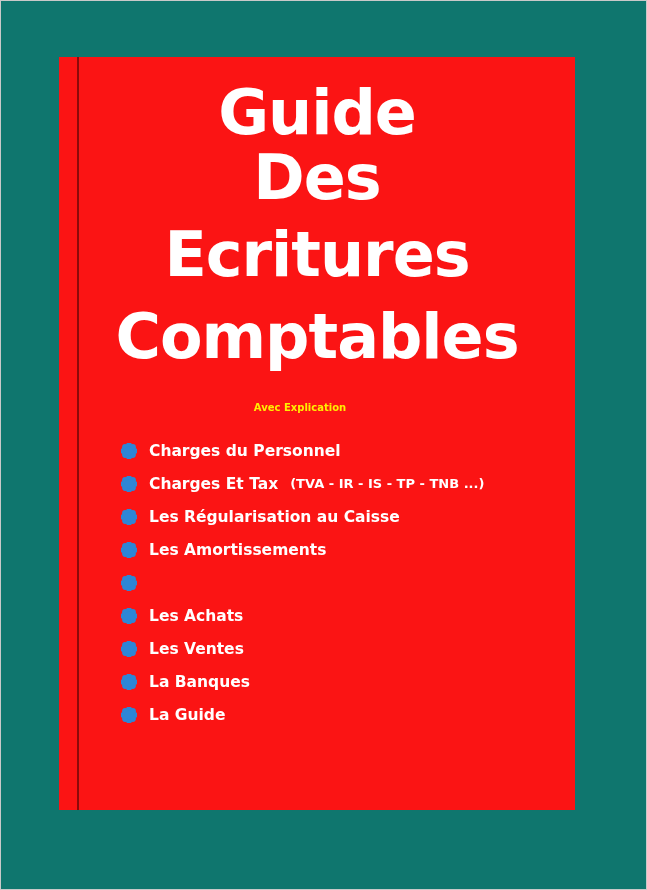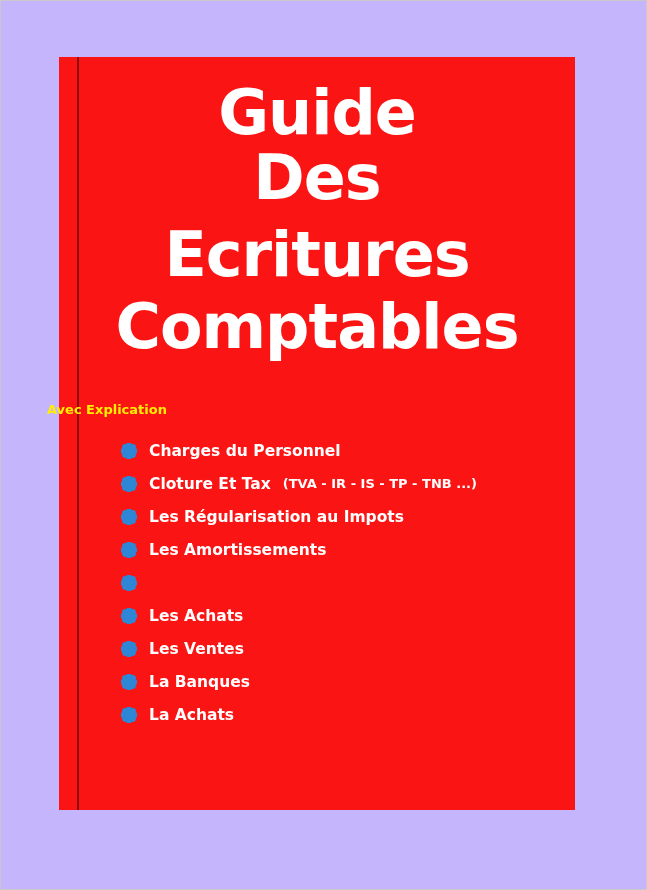--- a/index.html
+++ b/index.html
@@ -10,21 +10,21 @@
   body {
     width: 647px;
     height: 890px;
     font-family: "DejaVu Sans", sans-serif;
     overflow: hidden;
   }
   .page {
     position: relative;
     width: 647px;
     height: 890px;
-    background: #c4b5fd;
+    background: #0f766e;
     box-sizing: border-box;
   }
   
   .page-border {
     position: absolute;
     left: 0;
     top: 0;
     width: 647px;
     height: 890px;
     border: 1px solid #c9c9c9;
@@ -60,33 +60,33 @@
   .title-line {
     color: #ffffff;
     font-family: "DejaVu Sans", sans-serif;
     font-weight: bold;
     letter-spacing: -1px;
     line-height: 1.02;
     white-space: nowrap;
   }
   .t1 { font-size: 62px; margin-bottom: 2px; }
   .t2 { font-size: 62px; margin-bottom: 14px; }
-  .t3 { font-size: 62px; margin-bottom: 8px; }
+  .t3 { font-size: 62px; margin-bottom: 18px; }
   .t4 { font-size: 62px; }
 
   .subtitle {
     position: absolute;
     right: 12px;
     top: 345px;
     width: 516px;
-    text-align: left;
+    text-align: center;
     padding-right: 10px;
     box-sizing: border-box;
     color: #ffee00;
-    font-size: 13px;
+    font-size: 10px;
     font-weight: bold;
     font-family: "DejaVu Sans", sans-serif;
   }
   .bullet-list {
     position: absolute;
     left: 62px;
     top: 377px;
     width: 440px;
     margin: 0;
     padding: 0;
@@ -169,40 +169,40 @@
                 <circle cx="8" cy="13.4" r="3.1"></circle>
                 <circle cx="2.6" cy="8" r="3.1"></circle>
                 <circle cx="11.8" cy="4.2" r="3.1"></circle>
                 <circle cx="11.8" cy="11.8" r="3.1"></circle>
                 <circle cx="4.2" cy="11.8" r="3.1"></circle>
                 <circle cx="4.2" cy="4.2" r="3.1"></circle>
                 <circle cx="8" cy="8" r="4.2"></circle>
               </g>
             </svg>
         </span>
-        <span class="bullet-text">Cloture Et Tax</span>
+        <span class="bullet-text">Charges Et Tax</span>
         <span class="bullet-note">(TVA - IR - IS - TP - TNB ...)</span>
       </li>
       <li class="bullet-item">
         <span class="bullet-icon">
           <svg width="16" height="16" viewBox="0 0 16 16">
               <g fill="#2e86d6">
                 <circle cx="8" cy="2.6" r="3.1"></circle>
                 <circle cx="13.4" cy="8" r="3.1"></circle>
                 <circle cx="8" cy="13.4" r="3.1"></circle>
                 <circle cx="2.6" cy="8" r="3.1"></circle>
                 <circle cx="11.8" cy="4.2" r="3.1"></circle>
                 <circle cx="11.8" cy="11.8" r="3.1"></circle>
                 <circle cx="4.2" cy="11.8" r="3.1"></circle>
                 <circle cx="4.2" cy="4.2" r="3.1"></circle>
                 <circle cx="8" cy="8" r="4.2"></circle>
               </g>
             </svg>
         </span>
-        <span class="bullet-text">Les Régularisation au Impots</span>
+        <span class="bullet-text">Les Régularisation au Caisse</span>
         <span class="bullet-note"></span>
       </li>
       <li class="bullet-item">
         <span class="bullet-icon">
           <svg width="16" height="16" viewBox="0 0 16 16">
               <g fill="#2e86d6">
                 <circle cx="8" cy="2.6" r="3.1"></circle>
                 <circle cx="13.4" cy="8" r="3.1"></circle>
                 <circle cx="8" cy="13.4" r="3.1"></circle>
                 <circle cx="2.6" cy="8" r="3.1"></circle>
@@ -301,18 +301,18 @@
                 <circle cx="8" cy="13.4" r="3.1"></circle>
                 <circle cx="2.6" cy="8" r="3.1"></circle>
                 <circle cx="11.8" cy="4.2" r="3.1"></circle>
                 <circle cx="11.8" cy="11.8" r="3.1"></circle>
                 <circle cx="4.2" cy="11.8" r="3.1"></circle>
                 <circle cx="4.2" cy="4.2" r="3.1"></circle>
                 <circle cx="8" cy="8" r="4.2"></circle>
               </g>
             </svg>
         </span>
-        <span class="bullet-text">La Achats</span>
+        <span class="bullet-text">La Guide</span>
         <span class="bullet-note"></span>
       </li>
     </ul>
   </div>
 </div>
 
 </body></html>

